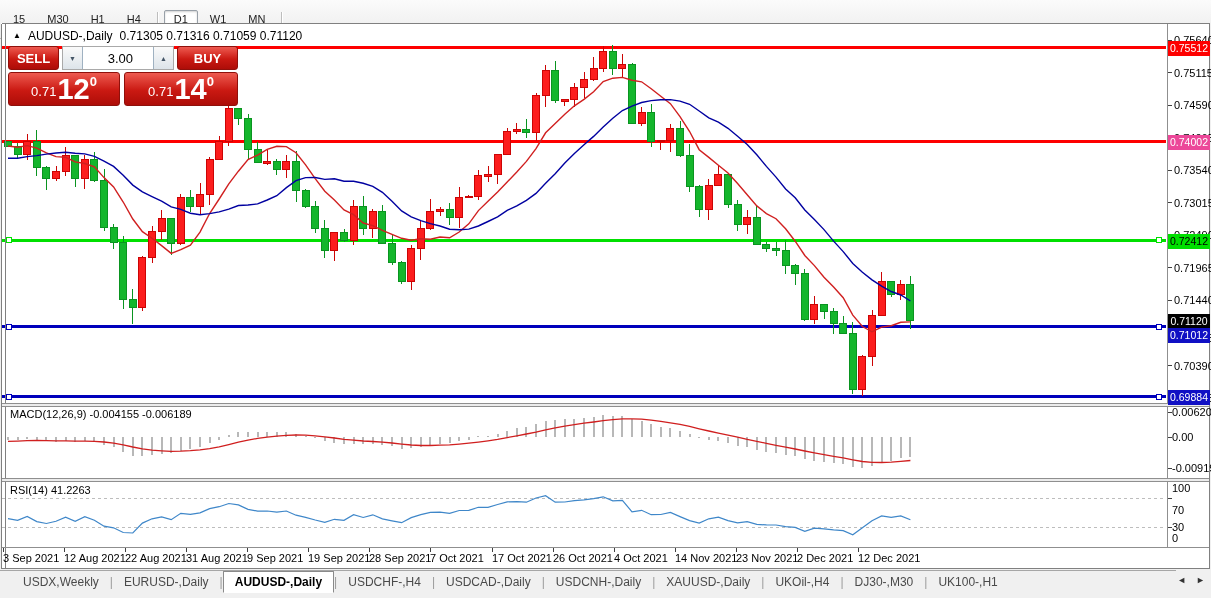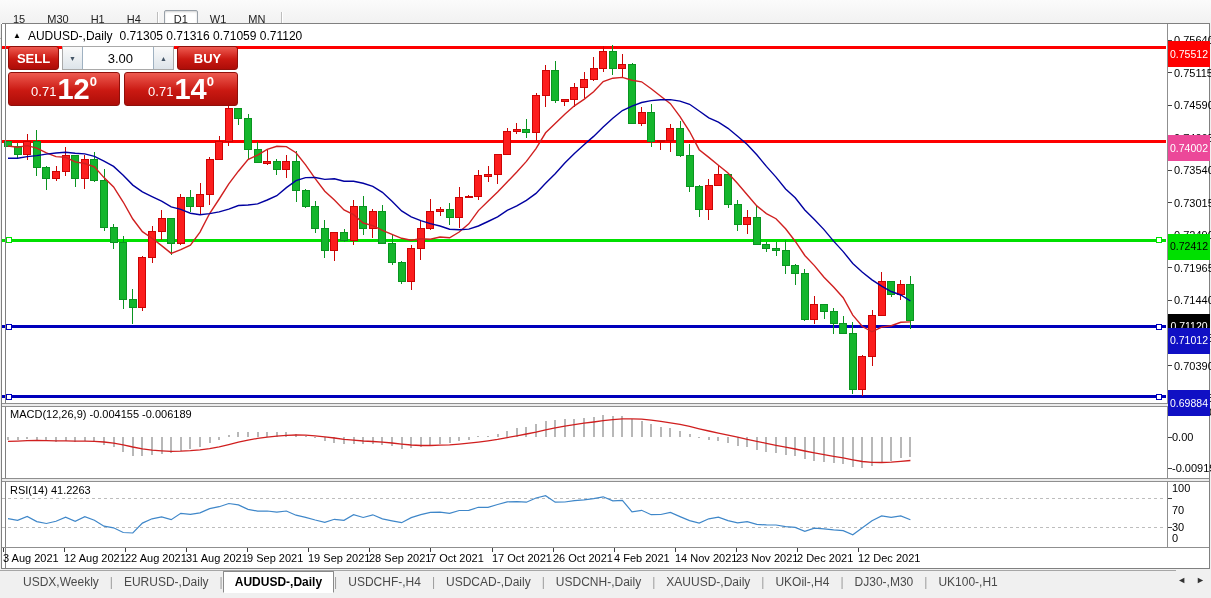--- a/index.html
+++ b/index.html
@@ -10,21 +10,21 @@
   .toolbar{position:absolute;left:0;top:0;width:1211px;height:39px;box-sizing:border-box;
            background:linear-gradient(#fbfbfb,#ebebeb);border-bottom:1px solid #b6b6b6;
            display:flex;align-items:center;padding-left:2px}
   .tf{font-size:11px;color:#222;padding:2px 9px;margin:0 1px;border:1px solid transparent;border-radius:2px}
   .tf.active{background:#fff;border:1px solid #98a0a8;box-shadow:inset 0 1px 2px rgba(0,0,0,.18)}
   .tbsep{width:1px;height:15px;background:#bdbdbd;margin:0 5px;box-shadow:1px 0 0 #fff}
   
   #svgwrap,#svgwrap svg{position:absolute;left:0;top:0}
   
   .lbl{position:absolute;font-size:11px;color:#000;white-space:nowrap;line-height:12px}
-  .axis-box{position:absolute;left:1168px;width:42px;height:26px;font-size:10.5px;
+  .axis-box{position:absolute;left:1168px;width:42px;height:15px;font-size:10.5px;
             display:flex;align-items:center;justify-content:center;line-height:13px;z-index:6}
   
   .charttitle{position:absolute;left:13px;top:29px;display:flex;align-items:center;gap:7px;
               font-size:12px;color:#000;z-index:5}
   .charttitle .arrow{font-size:8px;position:relative;top:-1px}
   
   .panel{position:absolute;left:8px;top:46px;width:230px;z-index:8}
   .row1{display:flex;height:24px}
   .rbtn{background:linear-gradient(#ee5a50,#ca1912 55%,#ad0d08);color:#fff;font-size:13px;
         font-weight:700;display:flex;align-items:center;justify-content:center;
@@ -490,31 +490,31 @@
     <div class="lbl" style="left:1174px;top:332px">0.70915</div>
     <div class="lbl" style="left:1174px;top:359.5px">0.70390</div>
     <div class="lbl" style="left:1174px;top:392px">0.69865</div>
     <div class="lbl" style="left:1172px;top:406px">0.006201</div>
     <div class="lbl" style="left:1172px;top:431px">0.00</div>
     <div class="lbl" style="left:1172px;top:462px">-0.009197</div>
     <div class="lbl" style="left:1172px;top:482px">100</div>
     <div class="lbl" style="left:1172px;top:504px">70</div>
     <div class="lbl" style="left:1172px;top:521px">30</div>
     <div class="lbl" style="left:1172px;top:532px">0</div>
-    <div class="lbl" style="left:3px;top:552px">3 Aug 2021</div>
+    <div class="lbl" style="left:3px;top:552px">3 Sep 2021</div>
     <div class="lbl" style="left:64px;top:552px">12 Aug 2021</div>
     <div class="lbl" style="left:125px;top:552px">22 Aug 2021</div>
     <div class="lbl" style="left:186px;top:552px">31 Aug 2021</div>
     <div class="lbl" style="left:247px;top:552px">9 Sep 2021</div>
     <div class="lbl" style="left:308px;top:552px">19 Sep 2021</div>
     <div class="lbl" style="left:369px;top:552px">28 Sep 2021</div>
     <div class="lbl" style="left:430px;top:552px">7 Oct 2021</div>
     <div class="lbl" style="left:492px;top:552px">17 Oct 2021</div>
     <div class="lbl" style="left:553px;top:552px">26 Oct 2021</div>
-    <div class="lbl" style="left:614px;top:552px">4 Feb 2021</div>
+    <div class="lbl" style="left:614px;top:552px">4 Oct 2021</div>
     <div class="lbl" style="left:675px;top:552px">14 Nov 2021</div>
     <div class="lbl" style="left:736px;top:552px">23 Nov 2021</div>
     <div class="lbl" style="left:797px;top:552px">2 Dec 2021</div>
     <div class="lbl" style="left:858px;top:552px">12 Dec 2021</div>
     <div class="axis-box" style="top:41.4px;background:#fe0000;color:#ffffff">0.75512</div>
     <div class="axis-box" style="top:135.1px;background:#ec4899;color:#ffffff">0.74002</div>
     <div class="axis-box" style="top:233.6px;background:#00e000;color:#000000">0.72412</div>
     <div class="axis-box" style="top:313.5px;background:#000000;color:#ffffff">0.71120</div>
     <div class="axis-box" style="top:327.5px;background:#1010c4;color:#ffffff">0.71012</div>
     <div class="axis-box" style="top:390.4px;background:#1010c4;color:#ffffff">0.69884</div>

